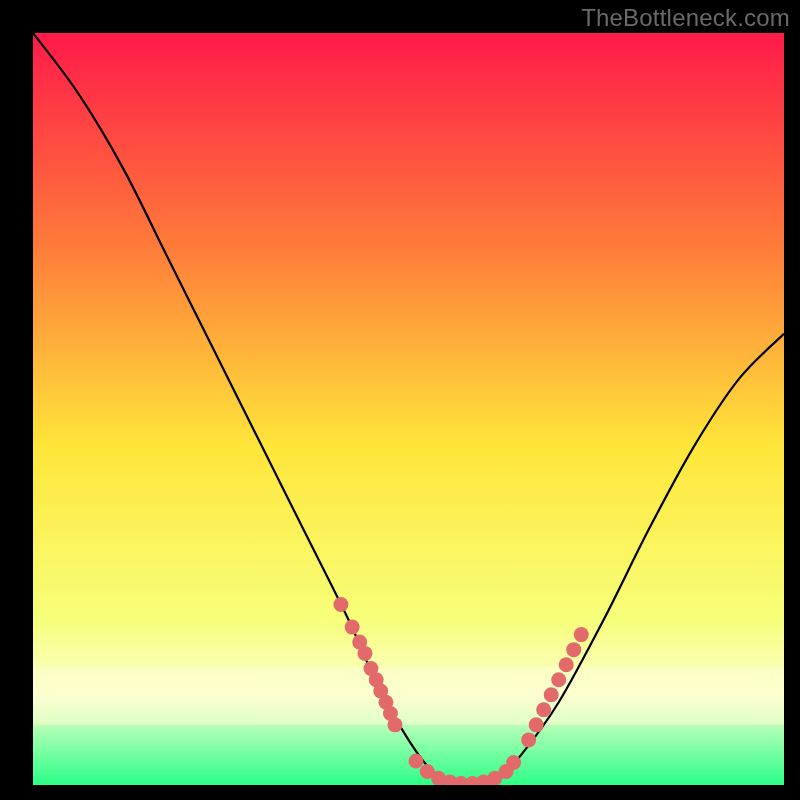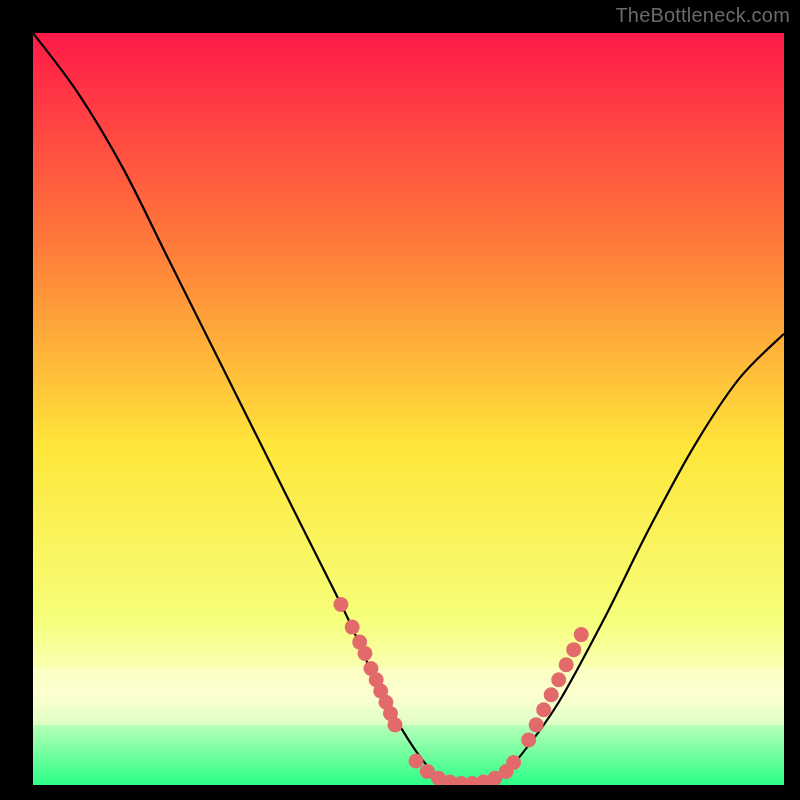--- a/index.html
+++ b/index.html
@@ -17,21 +17,21 @@
     top: 0;
     width: 800px;
     height: 800px;
     background: #000;
   }
   .watermark {
     position: absolute;
     top: 4px;
     right: 10px;
     color: #6a6a6a;
-    font-size: 20px;
+    font-size: 24px;
     font-weight: 500;
     letter-spacing: 0.2px;
     z-index: 10;
   }
   .plot-wrap {
     position: absolute;
     left: 33px;
     top: 33px;
     width: 751px;
     height: 752px;

